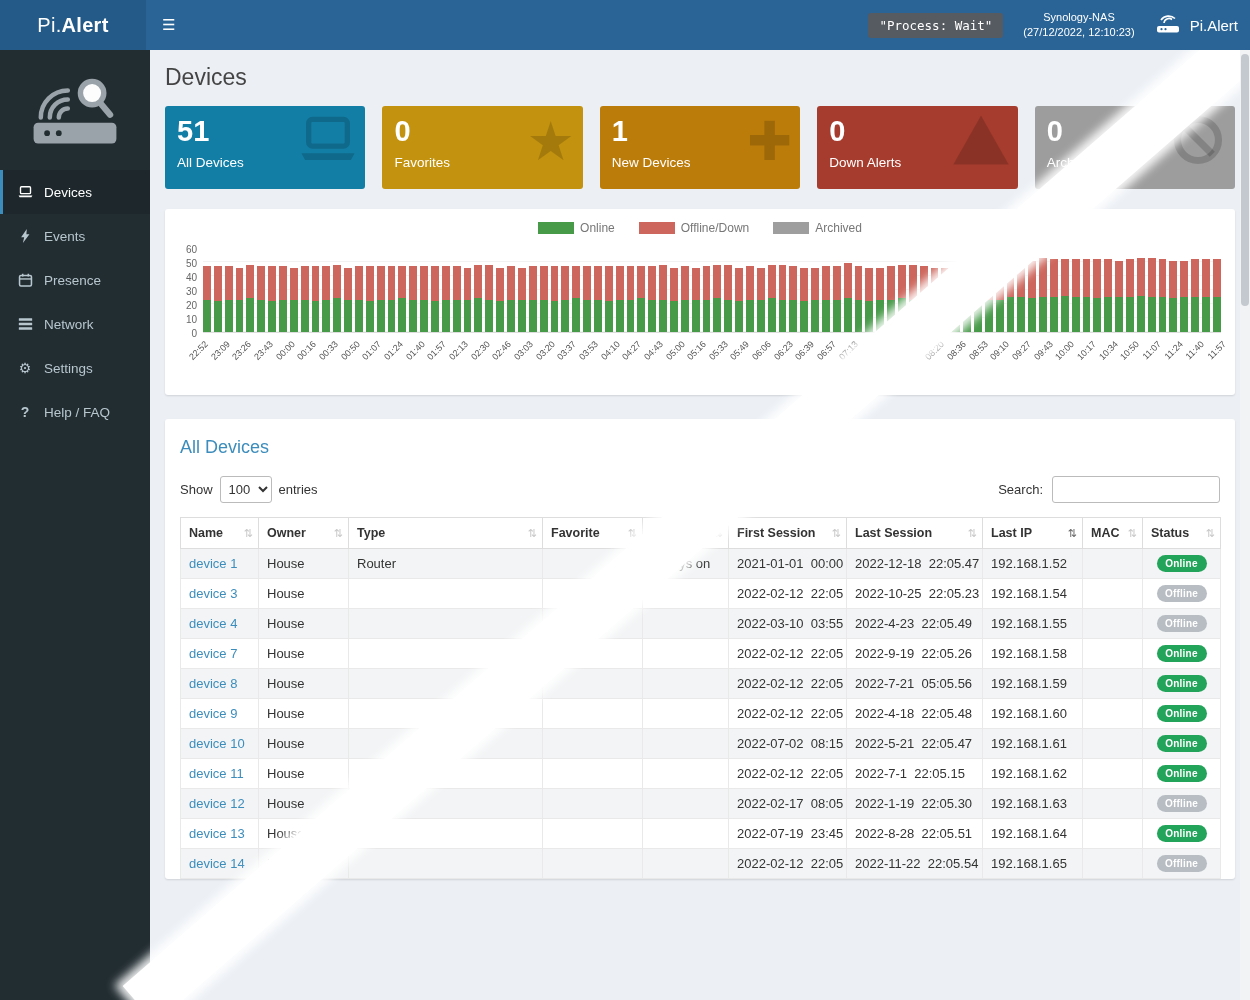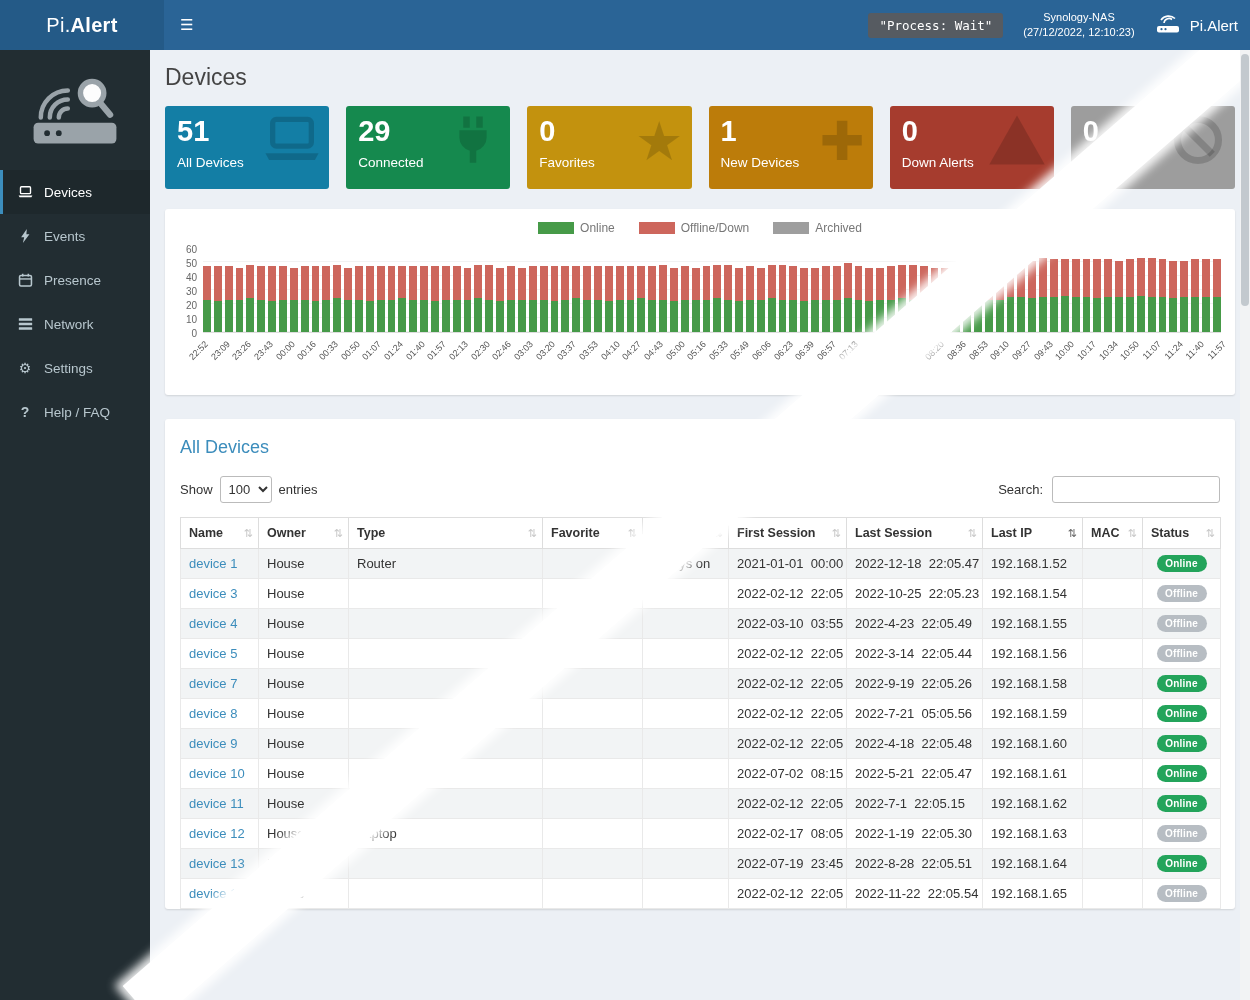--- a/index.html
+++ b/index.html
@@ -2,21 +2,21 @@
 <html><head>
 <meta charset="utf-8">
 <style>
   *{box-sizing:border-box;margin:0;padding:0}
   html,body{width:1250px;height:1000px}
   body{font-family:"Liberation Sans",sans-serif;background:#ecf0f5;overflow:hidden}
   .app{position:relative;width:1250px;height:1000px;overflow:hidden;background:#ecf0f5}
 
   
   .navbar{position:absolute;top:0;left:0;width:100%;height:50px;background:#2a6496;display:flex;align-items:center;z-index:50}
-  .brand{width:164px;height:50px;background:#245a87;color:#fff;font-size:20px;display:flex;align-items:center;justify-content:center;letter-spacing:.3px}
+  .brand{width:146px;height:50px;background:#245a87;color:#fff;font-size:20px;display:flex;align-items:center;justify-content:center;letter-spacing:.3px}
   .brand b{font-weight:700}
   .hamburger{color:#fff;font-size:15px;padding:0 16px;cursor:pointer}
   .nav-right{margin-left:auto;display:flex;align-items:center;gap:20px;padding-right:12px}
   .process-badge{background:#565b61;color:#fff;font-family:"DejaVu Sans Mono",monospace;font-size:12.5px;padding:5px 11px;border-radius:3px}
   .nas-info{color:#fff;font-size:11px;text-align:center;line-height:1.4}
   .nav-brand2{display:flex;align-items:center;gap:9px;color:#fff;font-size:15px}
 
   
   .sidebar{position:absolute;top:50px;left:0;width:150px;height:950px;background:#222d32;z-index:10}
   .side-logo{padding:20px 0 12px;text-align:center}
@@ -182,28 +182,20 @@
   <main class="content">
     <h1 class="page-title">Devices</h1>
 
     <div class="cards">
         <div class="card" style="background: rgb(19, 126, 165);">
           <div class="card-value">51</div>
           <div class="card-label">All Devices</div>
           <div class="card-icon"><svg viewBox="0 0 24 20">
               <rect x="4" y="1.5" width="16" height="11" rx="1.5" fill="none" stroke="currentColor" stroke-width="2.2"></rect>
               <path d="M1 15.5h22l-1.5 2.8h-19z" fill="currentColor"></path>
-            </svg></div>
-        </div>
-        <div class="card" style="background: rgb(21, 137, 78);">
-          <div class="card-value">29</div>
-          <div class="card-label">Connected</div>
-          <div class="card-icon"><svg viewBox="0 0 16 16">
-              <path d="M5 .8h2v3.4H5zM9 .8h2v3.4H9z" fill="currentColor"></path>
-              <path d="M3.8 5h8.4v2.2a4.2 4.2 0 0 1-3.2 4.1V15H7v-3.7A4.2 4.2 0 0 1 3.8 7.2z" fill="currentColor"></path>
             </svg></div>
         </div>
         <div class="card" style="background: rgb(195, 146, 14);">
           <div class="card-value">0</div>
           <div class="card-label">Favorites</div>
           <div class="card-icon"><span class="uni">★</span></div>
         </div>
         <div class="card" style="background: rgb(188, 124, 10);">
           <div class="card-value">1</div>
           <div class="card-label">New Devices</div>
@@ -744,32 +736,20 @@
               <td></td>
               <td></td>
               <td></td>
               <td>2022-03-10  03:55</td>
               <td>2022-4-23  22:05.49</td>
               <td>192.168.1.55</td>
               <td></td>
               <td class="status-cell"><span class="badge offline">Offline</span></td>
             </tr>
             <tr>
-              <td><a href="#" class="device-link">device 5</a></td>
-              <td>House</td>
-              <td></td>
-              <td></td>
-              <td></td>
-              <td>2022-02-12  22:05</td>
-              <td>2022-3-14  22:05.44</td>
-              <td>192.168.1.56</td>
-              <td></td>
-              <td class="status-cell"><span class="badge offline">Offline</span></td>
-            </tr>
-            <tr>
               <td><a href="#" class="device-link">device 7</a></td>
               <td>House</td>
               <td></td>
               <td></td>
               <td></td>
               <td>2022-02-12  22:05</td>
               <td>2022-9-19  22:05.26</td>
               <td>192.168.1.58</td>
               <td></td>
               <td class="status-cell"><span class="badge online">Online</span></td>

